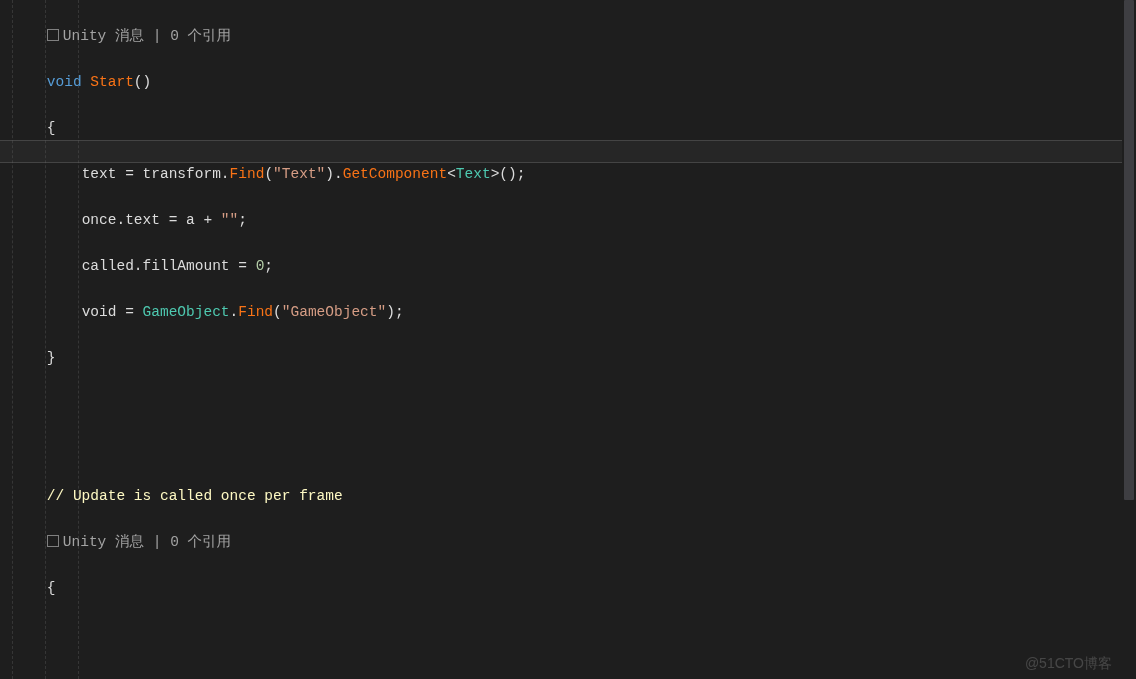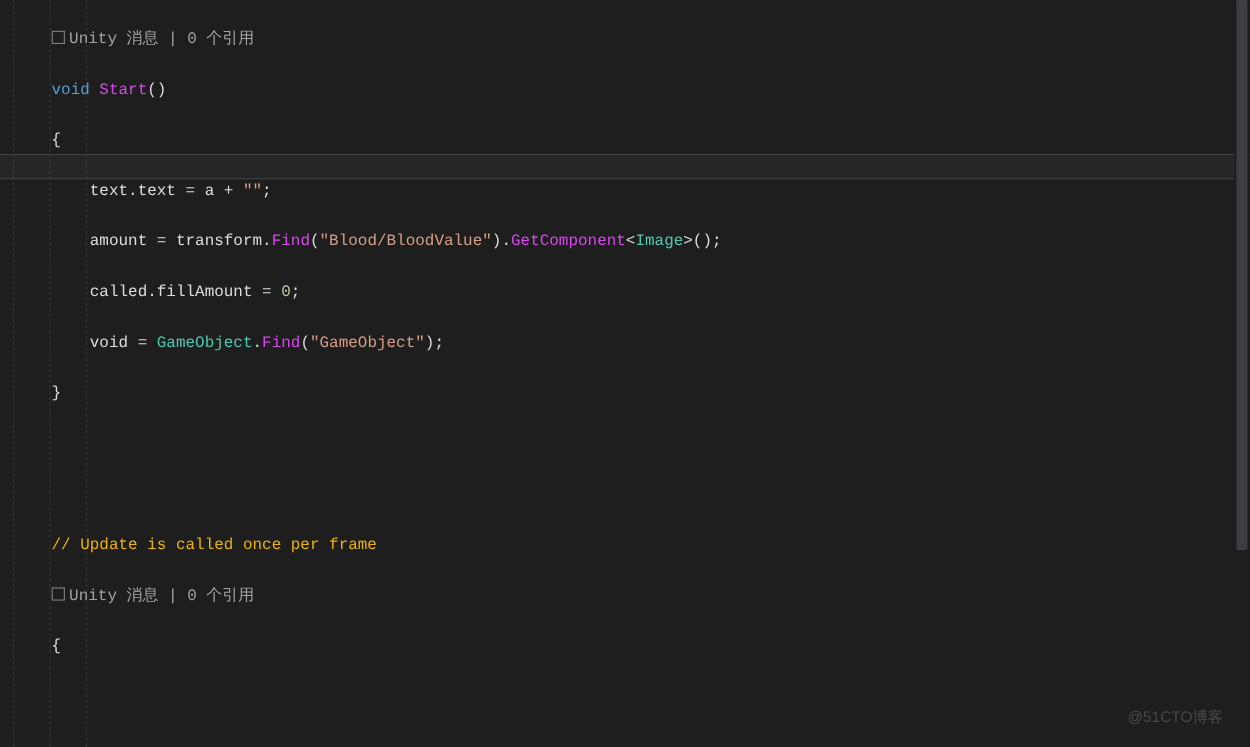--- a/index.html
+++ b/index.html
@@ -39,35 +39,35 @@
 }
 .scroll-thumb {
   position:absolute;
   right:2px; top:0;
   width:10px; height:500px;
   background:#3e3e42;
   border-radius:1px;
 }
 .c-kw { color:#569cd6; }
 .c-type { color:#4ec9b0; }
-.c-fn { color:#d946ef; }
+.c-fn { color:#f97316; }
 .c-str { color:#d69d85; }
 .c-num { color:#b5cea8; }
-.c-com { color:#eab308; }
+.c-com { color:#fef9c3; }
 .c-lens { color:#a3a3a3; }
 .c-punc { color:#dcdcdc; }
 .lens-icon {
   display:inline-block; width:12px; height:12px;
   border:1px solid #808080;
   margin-right:4px;
   vertical-align:-1px;
 }
 .watermark {
   position:absolute;
-  right:24px; bottom:16px;
+  right:24px; bottom:4px;
   color:rgba(255,255,255,0.18);
   font-size:14px;
   font-family:sans-serif;
 }
 .guides {
   position:absolute;
   top:0; left:12px; bottom:0;
   pointer-events:none;
 }
 .guide {
@@ -84,22 +84,22 @@
 <div class="guides">
   <div class="guide" style="left:0px"></div>
   <div class="guide" style="left:33px"></div>
   <div class="guide" style="left:66px"></div>
 </div>
 
 <div class="editor">
 <div class="line">    <span class="c-lens"><span class="lens-icon"></span><span>Unity 消息</span> | <span>0 个引用</span></span></div>
 <div class="line">    <span class="c-kw">void</span> <span class="c-fn">Start</span><span class="c-punc">()</span></div>
 <div class="line">    <span class="c-punc">{</span></div>
-<div class="line">        <span>text.text = a + </span><span class="c-str">""</span><span>;</span></div>
-<div class="line">        <span>amount</span><span> = transform.</span><span class="c-fn">Find</span>(<span class="c-str">"Blood/BloodValue"</span><span>).</span><span class="c-fn">GetComponent</span>&lt;<span class="c-type">Image</span><span>&gt;();</span></div>
+<div class="line">        <span>text</span><span> = transform.</span><span class="c-fn">Find</span>(<span class="c-str">"Text"</span><span>).</span><span class="c-fn">GetComponent</span>&lt;<span class="c-type">Text</span><span>&gt;();</span></div>
+<div class="line">        <span>once.text = a + </span><span class="c-str">""</span><span>;</span></div>
 <div class="line">        <span>called.fillAmount = </span><span class="c-num">0</span><span>;</span></div>
 <div class="line">        <span>void</span><span> = </span><span class="c-type">GameObject</span><span>.</span><span class="c-fn">Find</span>(<span class="c-str">"GameObject"</span><span>);</span></div>
 <div class="line">    <span class="c-punc">}</span></div>
 <div class="line"> </div>
 <div class="line"> </div>
 <div class="line">    <span class="c-com">// Update is called once per frame</span></div>
 <div class="line">    <span class="c-lens"><span class="lens-icon"></span><span>Unity 消息</span> | <span>0 个引用</span></span></div>
 <div class="line">    <span class="c-punc">{</span></div>
 
 

